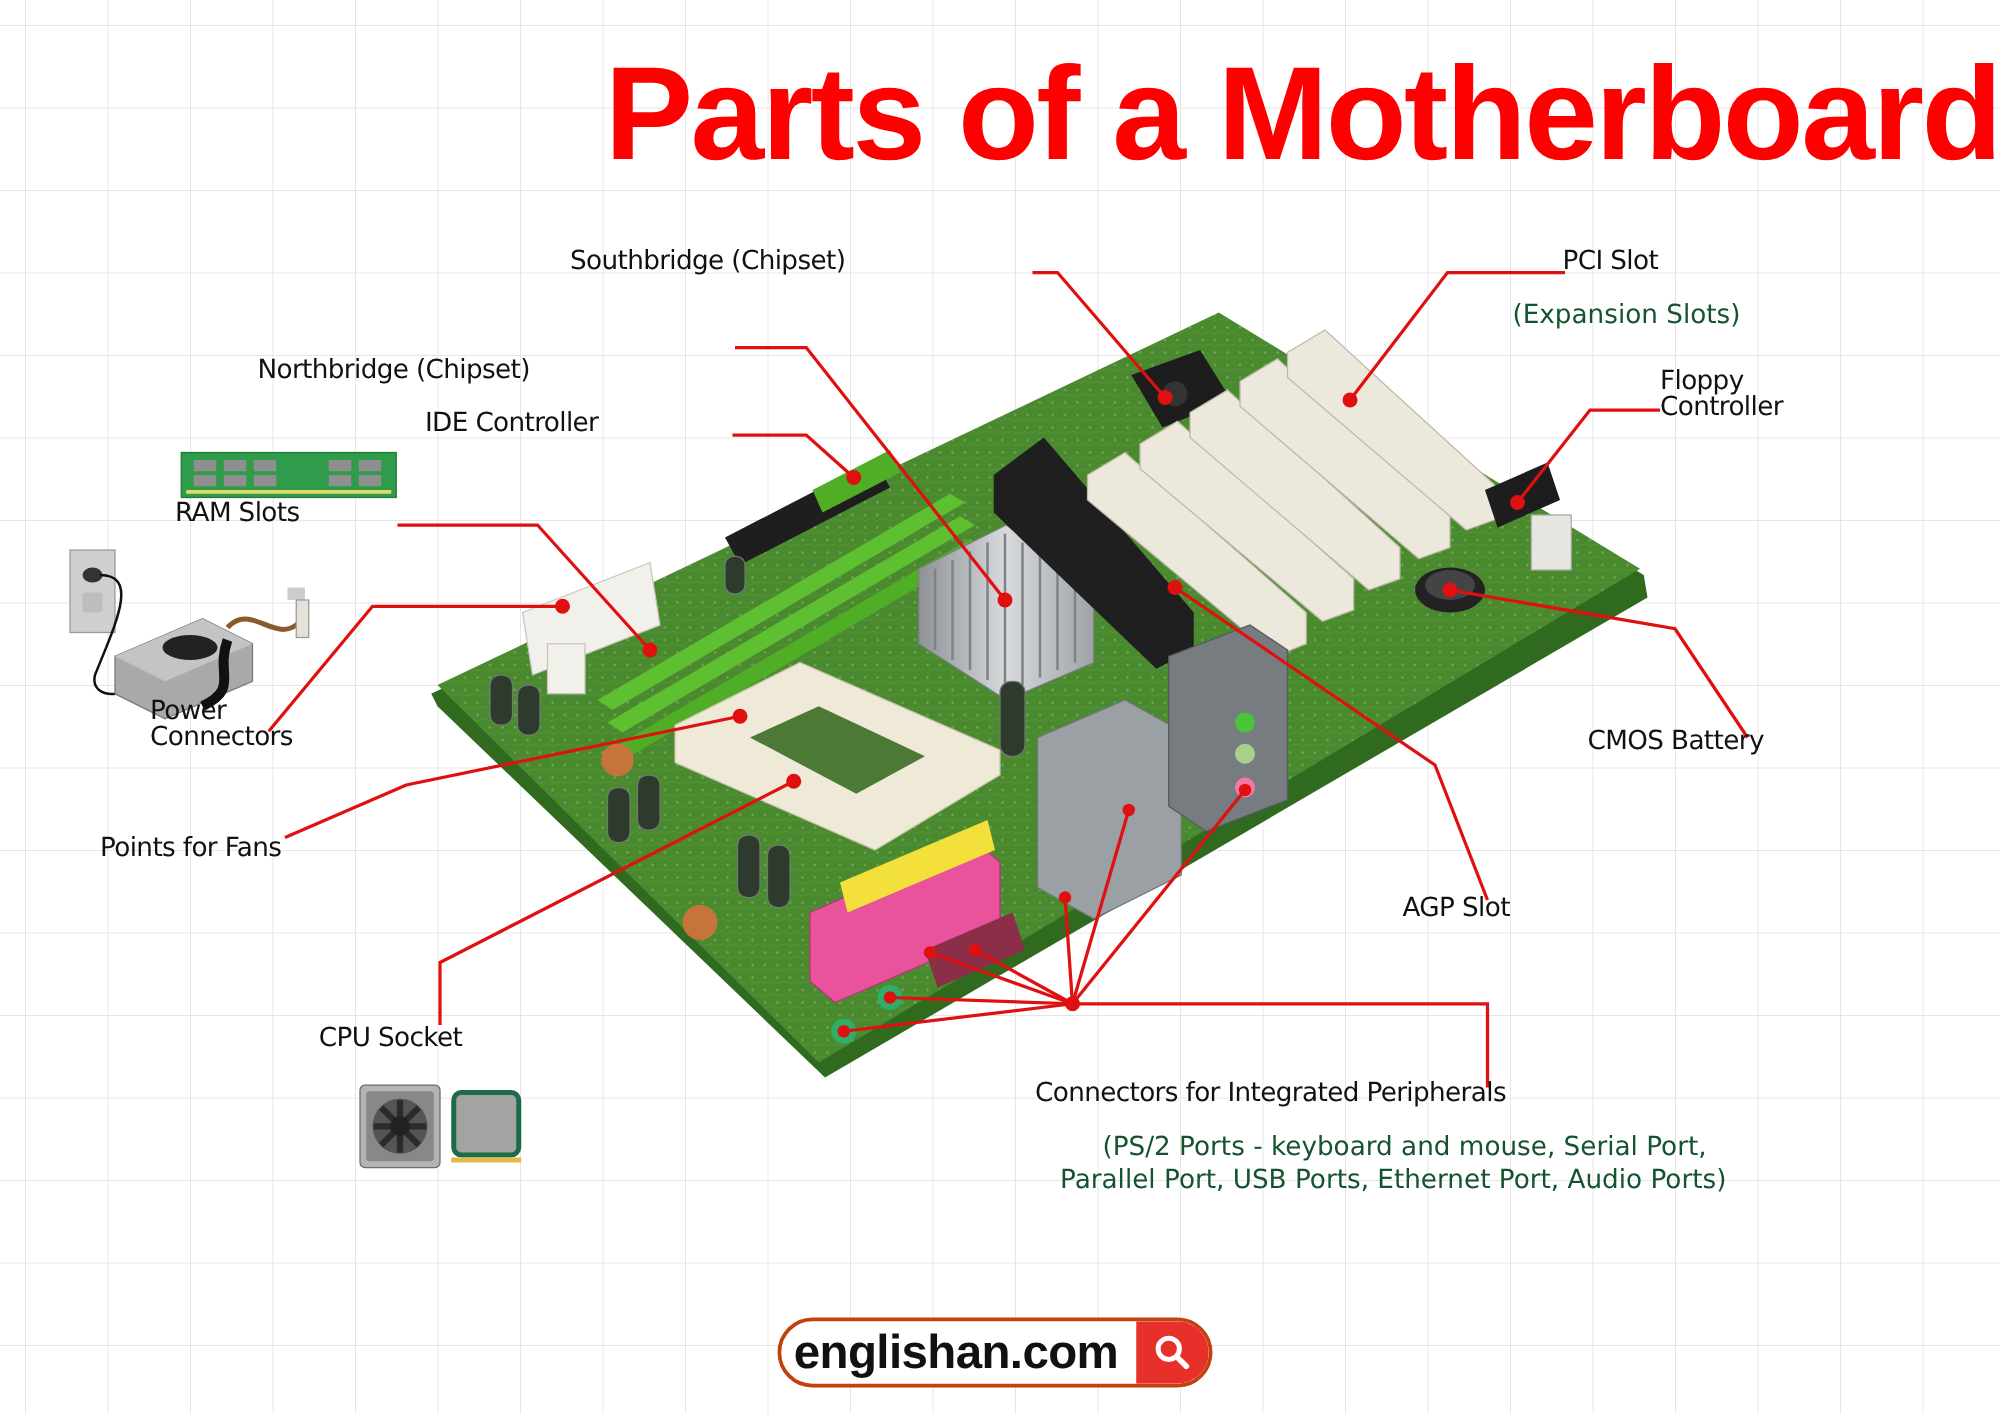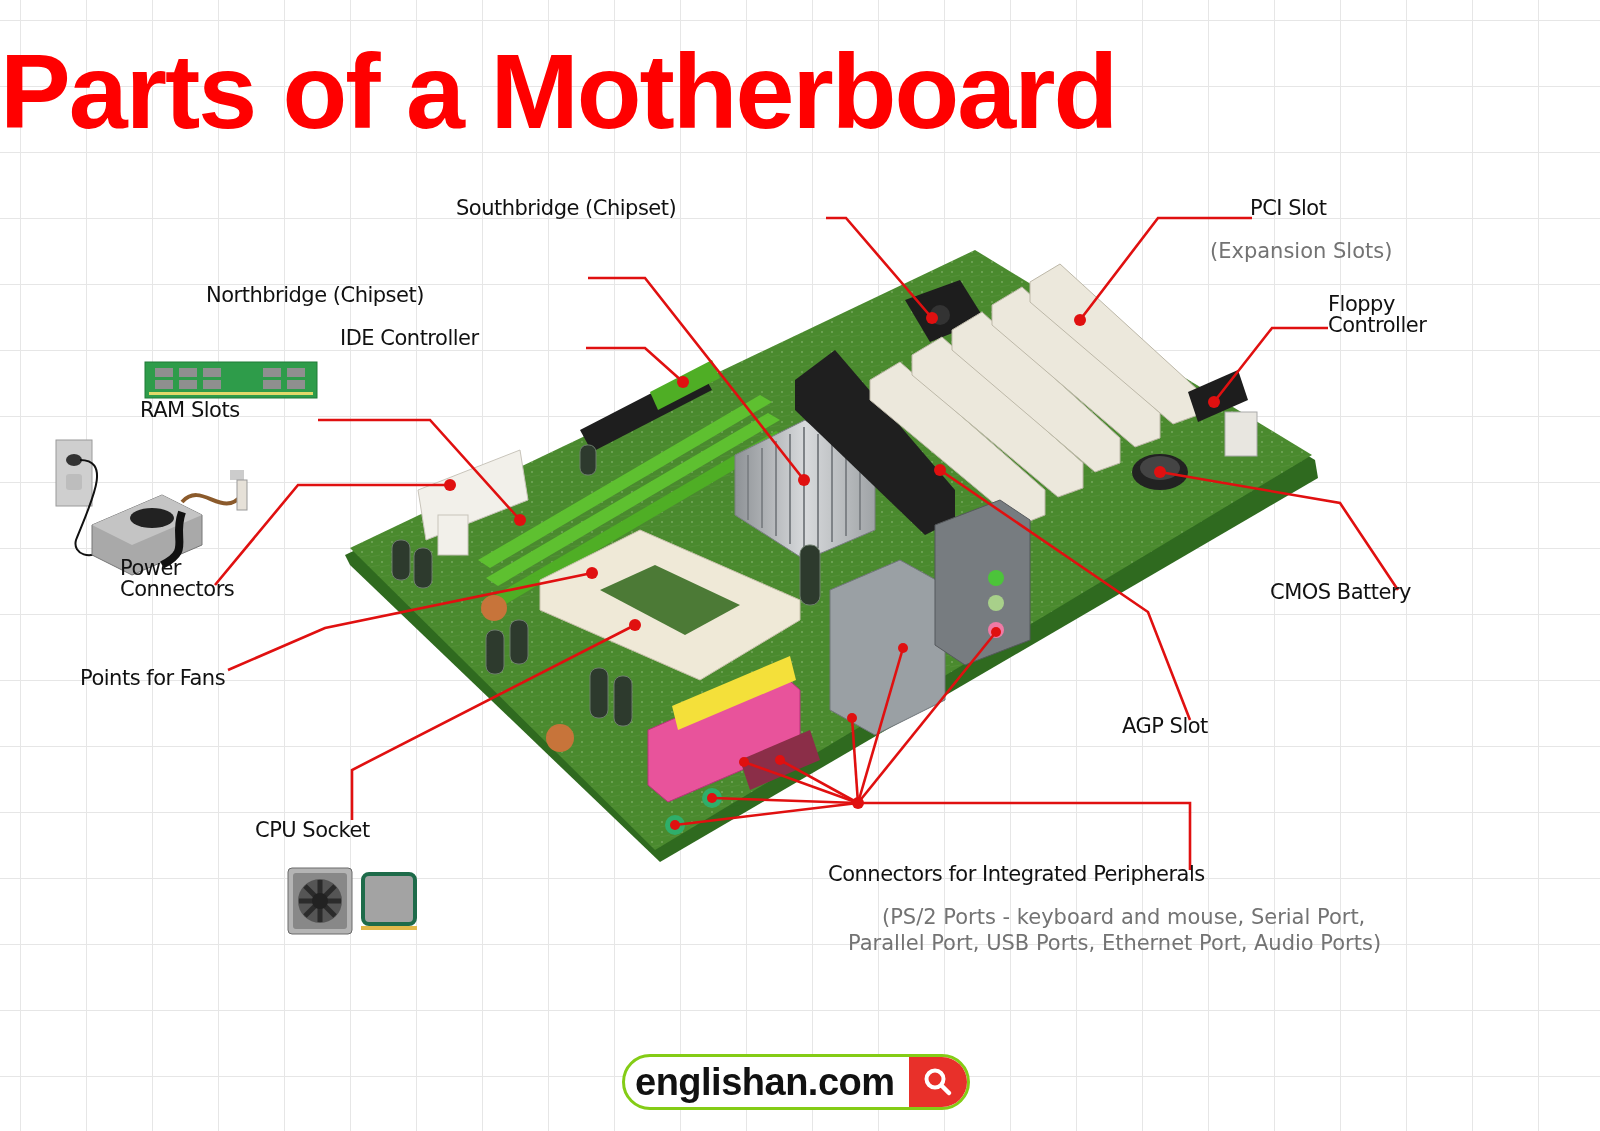--- a/index.html
+++ b/index.html
@@ -7,36 +7,36 @@
     width: 1600px; height: 1131px; position: relative; overflow: hidden;
     background-color: #ffffff;
     background-image:
       linear-gradient(#e6e6e6 1px, transparent 1px),
       linear-gradient(90deg, #e6e6e6 1px, transparent 1px);
     background-size: 66px 66px;
     background-position: 20px 20px;
     font-family: "DejaVu Sans", sans-serif;
   }
   .title {
-    position: absolute; left: 0; top: 38px; width: 1600px; text-align: left;
+    position: absolute; left: 0; top: 38px; width: 1600px; text-align: right;
     font-family: "Liberation Sans", sans-serif; font-weight: 700;
     font-size: 106px; letter-spacing: -2px; color: #ff0000; line-height: 1;
   }
   .lbl {
     position: absolute; font-family: "DejaVu Sans", sans-serif; font-weight: 400;
     color: #111; font-size: 21px; line-height: 1.02; white-space: nowrap; letter-spacing: -0.5px;
   }
   .sub {
     position: absolute; font-family: "DejaVu Sans", sans-serif; font-weight: 400;
-    color: #737373; font-size: 21px; white-space: nowrap; line-height: 1.25;
+    color: #14532d; font-size: 21px; white-space: nowrap; line-height: 1.25;
   }
   svg.overlay { position: absolute; left: 0; top: 0; }
   .brand {
     position: absolute; left: 622px; top: 1054px; width: 348px; height: 56px;
-    border: 3px solid #84cc16; border-radius: 30px; background: #fff;
+    border: 3px solid #c2410c; border-radius: 30px; background: #fff;
     box-sizing: border-box; overflow: hidden; display: flex; align-items: center;
   }
   .brand-text {
     flex: 1; font-family: "Liberation Sans", sans-serif; font-weight: 700;
     font-size: 38px; color: #111; padding-left: 10px; letter-spacing: -0.5px;
   }
   .brand-btn {
     width: 58px; height: 100%; background: #e8302a; display: flex;
     align-items: center; justify-content: center;
   }

